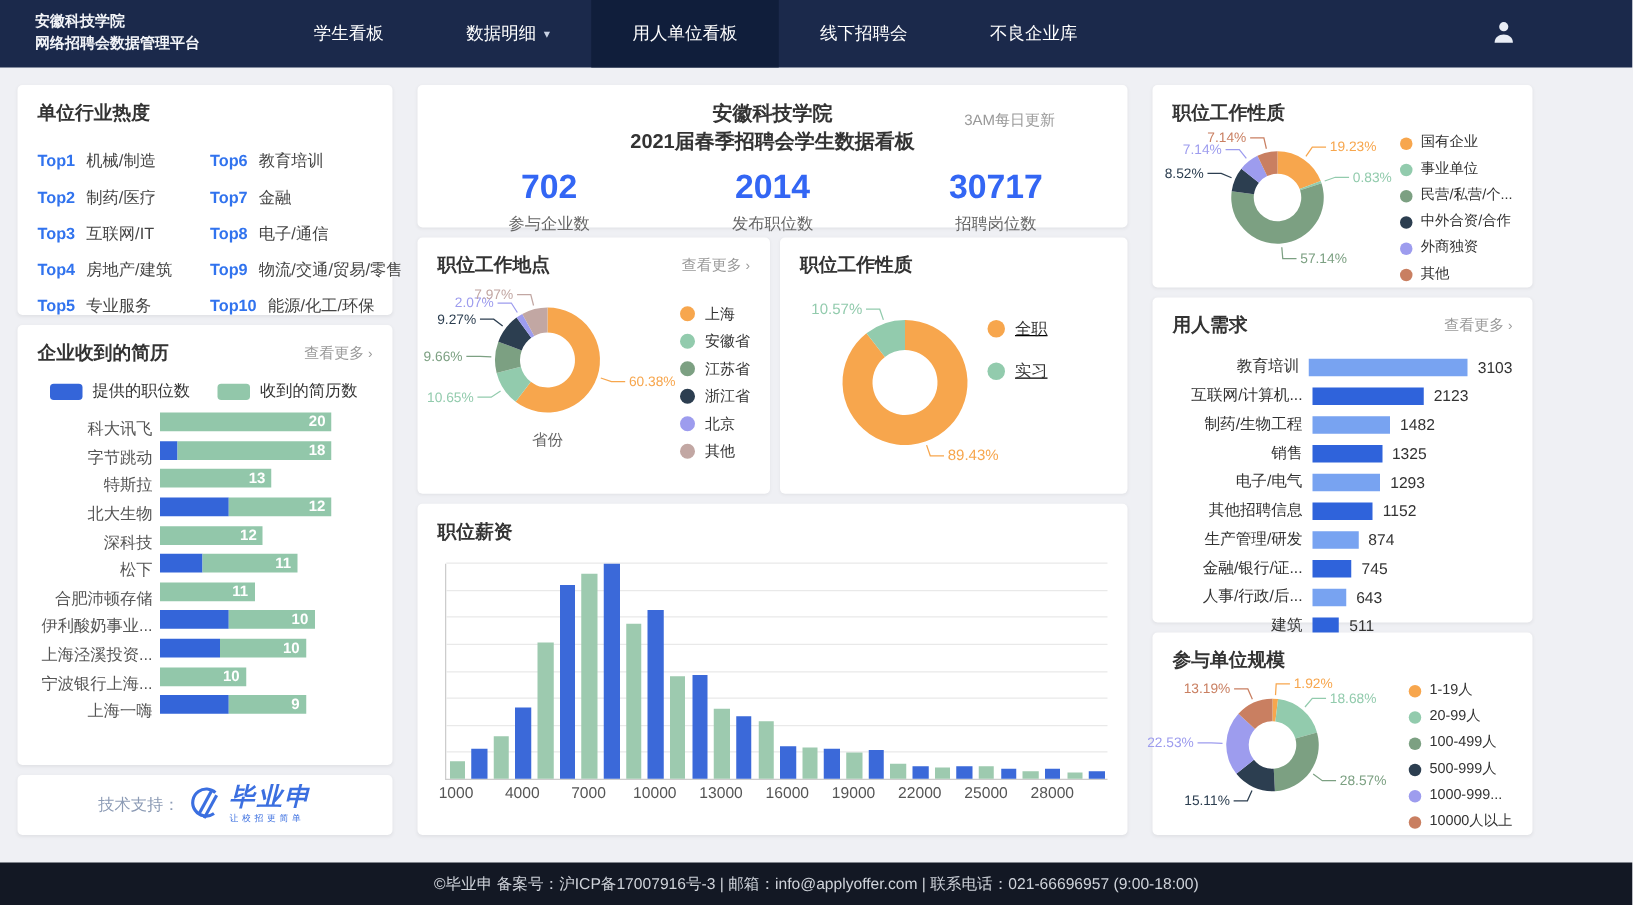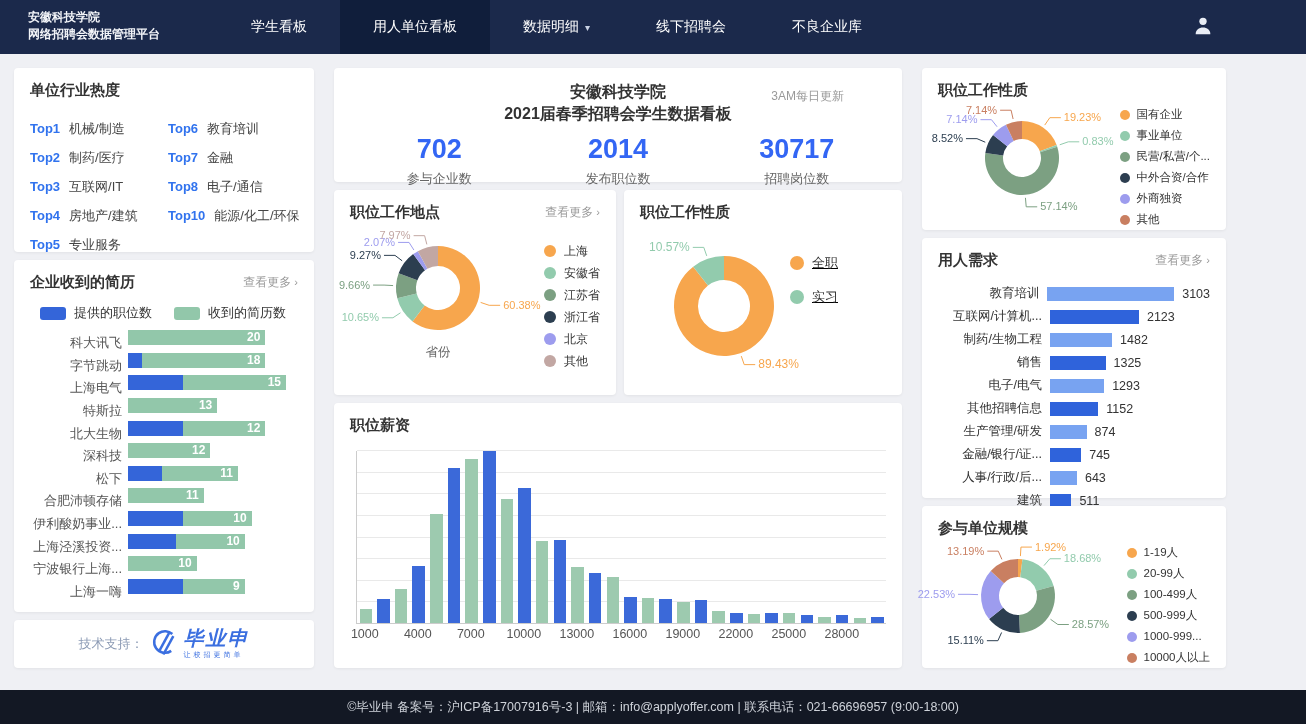--- a/index.html
+++ b/index.html
@@ -104,26 +104,26 @@
 
 <div class="navbar">
   <div class="brand">
     <div>安徽科技学院</div>
     <div>网络招聘会数据管理平台</div>
   </div>
   <div class="nav-items">
       <div class="nav-item">
         <span>学生看板</span>
       </div>
-      <div class="nav-item active">
-        <span>用人单位看板</span>
-      </div>
       <div class="nav-item">
         <span>数据明细</span>
         <span class="nav-caret">▾</span>
+      </div>
+      <div class="nav-item active">
+        <span>用人单位看板</span>
       </div>
       <div class="nav-item">
         <span>线下招聘会</span>
       </div>
       <div class="nav-item">
         <span>不良企业库</span>
       </div>
     </div>
   <div class="nav-user">
     <span>
@@ -169,20 +169,24 @@
           </div>
           <div class="industry-item">
             <span class="industry-rank">Top7</span>
             <span>金融</span>
           </div>
           <div class="industry-item">
             <span class="industry-rank">Top8</span>
             <span>电子/通信</span>
           </div>
           <div class="industry-item">
+            <span class="industry-rank">Top9</span>
+            <span>物流/交通/贸易/零售</span>
+          </div>
+          <div class="industry-item">
             <span class="industry-rank">Top10</span>
             <span>能源/化工/环保</span>
           </div>
         </div>
     </div>
 
     <div class="card" id="resume-card">
       <div class="card-head">
         <span class="card-title">企业收到的简历</span>
         <span class="more-link"><span>查看更多</span><span class="chev">›</span></span>
@@ -205,29 +209,20 @@
                 <span class="r-val">20</span>
               </div>
             </div>
           </div>
           <div class="r-row">
             <div class="r-label">字节跳动</div>
             <div class="r-track">
               <div class="r-blue" style="width:13.739130434782608px;background:#3465D9"></div>
               <div class="r-green" style="width:123.65217391304348px;background:#92C7AA">
                 <span class="r-val">18</span>
-              </div>
-            </div>
-          </div>
-          <div class="r-row">
-            <div class="r-label">上海电气</div>
-            <div class="r-track">
-              <div class="r-blue" style="width:54.95652173913043px;background:#3465D9"></div>
-              <div class="r-green" style="width:103.04347826086956px;background:#92C7AA">
-                <span class="r-val">15</span>
               </div>
             </div>
           </div>
           <div class="r-row">
             <div class="r-label">特斯拉</div>
             <div class="r-track">
               <div class="r-green" style="width:89.30434782608695px;background:#92C7AA">
                 <span class="r-val">13</span>
               </div>
             </div>

